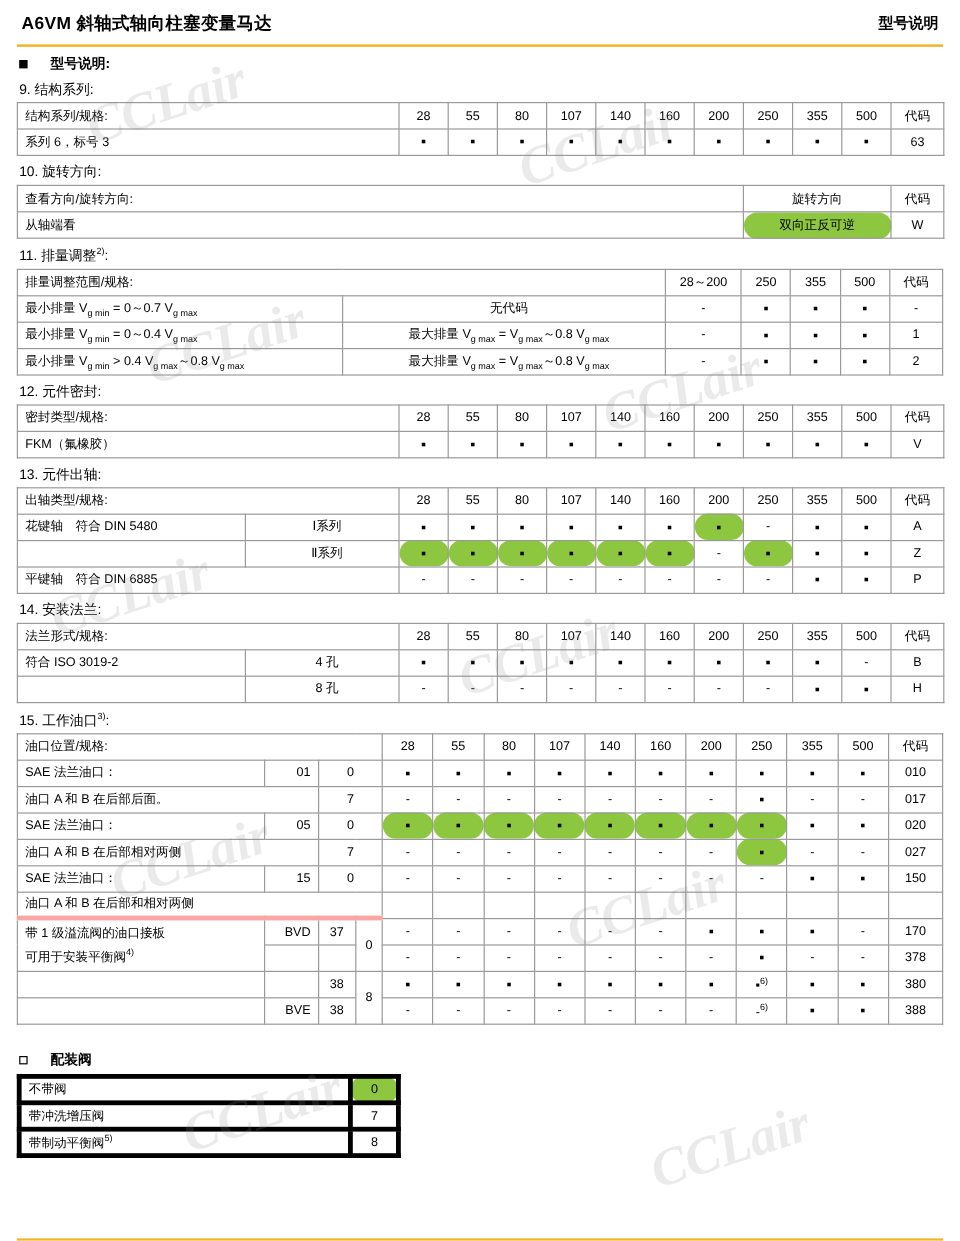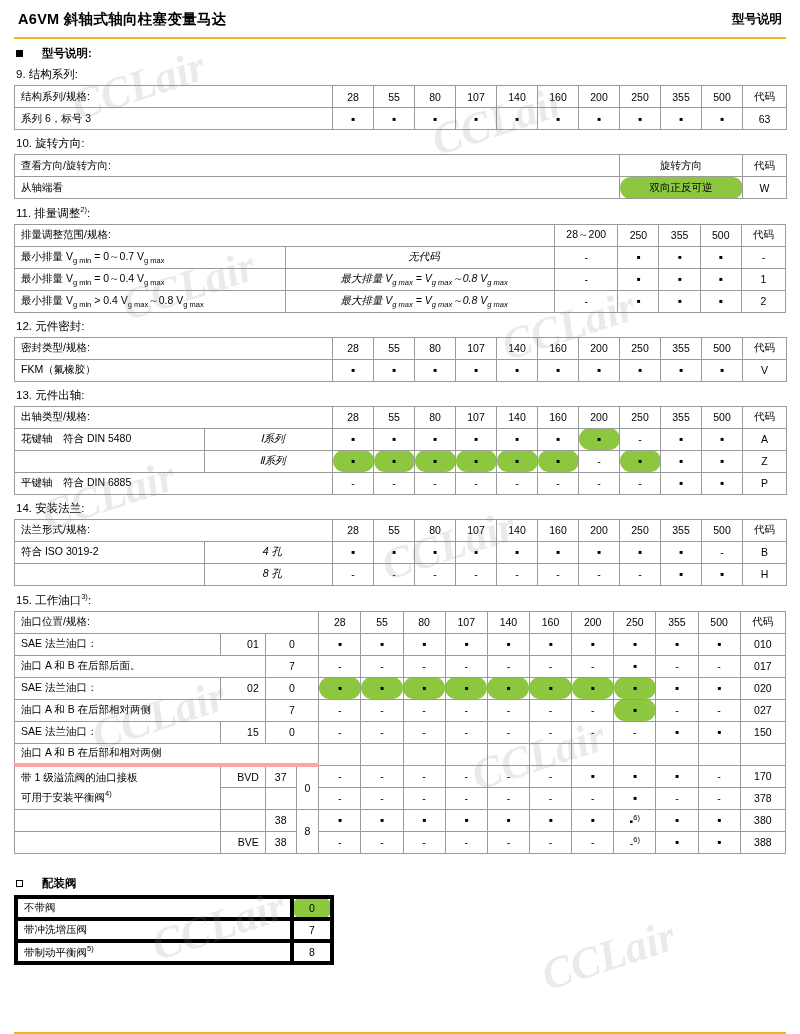--- a/index.html
+++ b/index.html
@@ -41,21 +41,21 @@
     border: 1px solid #9a9a9a;
     height: 22px;
     text-align: center;
     font-size: 10.5px;
     font-weight: normal;
     padding: 0 2px;
     background:#fff;
   }
   .hdr td { background:#f0b323; font-weight: bold; font-size: 10.5px; }
   .lbl { text-align:left !important; padding-left:6px !important; font-size:10.5px; }
-  .lbl2 { text-align:left; padding-left:10px !important; font-size:10.5px;font-style:italic; }
+  .lbl2 { text-align:left; padding-left:10px !important; font-size:10.5px; }
   .g { background:#8dc63f !important;border-radius:11px; }
   .dot::after { content:"\25AA"; font-size: 12px; line-height:1; }
   .dash::after { content:"-"; }
   .sub { font-size:7.5px; vertical-align: sub; }
 
   
   col.c-lbl { width: 318px; }
   col.c-n { width: 41px; }
   col.c-code { width: 44px; }
 
@@ -469,21 +469,21 @@
       <td class="dash"></td>
       <td class="dash"></td>
       <td class="dot"></td>
       <td class="dash"></td>
       <td class="dash"></td>
       <td>017</td>
     </tr>
 
     <tr>
       <td class="lbl">SAE 法兰油口：</td>
-      <td style="text-align:right;padding-right:6px">02</td>
+      <td style="text-align:right;padding-right:6px">05</td>
       <td colspan="2">0</td>
       <td class="dot g"></td>
       <td class="dot g"></td>
       <td class="dot g"></td>
       <td class="dot g"></td>
       <td class="dot g"></td>
       <td class="dot g"></td>
       <td class="dot g"></td>
       <td class="dot g"></td>
       <td class="dot"></td>

